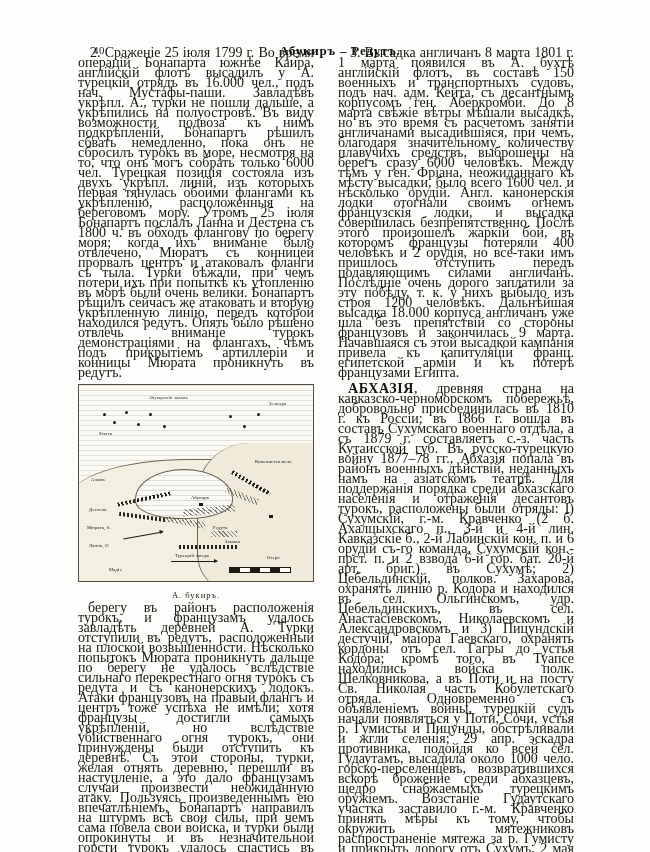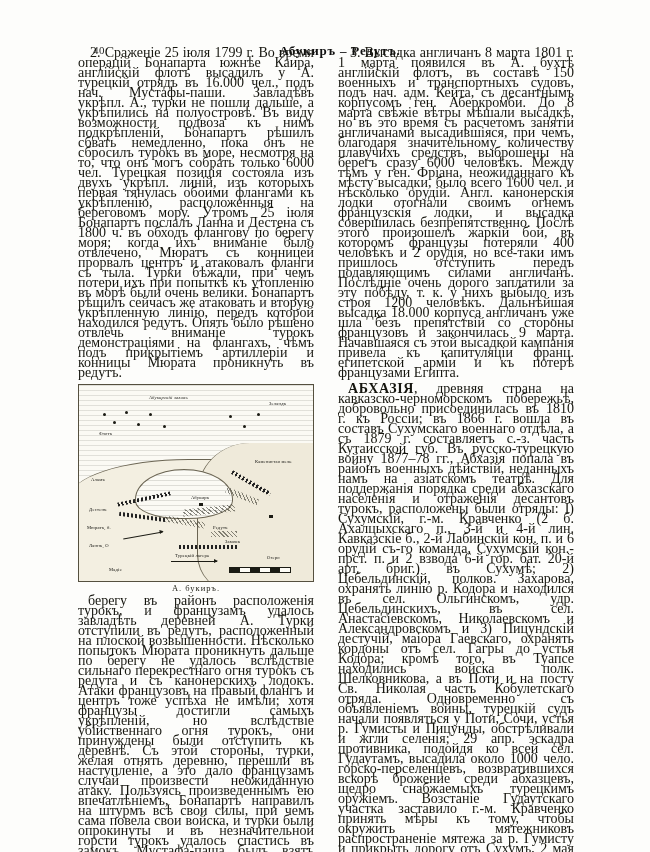--- a/index.html
+++ b/index.html
@@ -85,21 +85,21 @@
   }
   .map-frame {
     position: relative;
     width: 234px;
     height: 196px;
     border: 1px solid #55503f;
     background: #fbfaf4;
     overflow: hidden;
   }
   .map-caption {
-    margin-top: 1px;
+    margin-top: 8px;
     text-align: center;
     font-size: 8.5px;
     letter-spacing: 1px;
     color: #1d1d14;
   }
   .sea {
     position: absolute;
     left: 0; top: 0;
     width: 234px; height: 92px;
     background:

